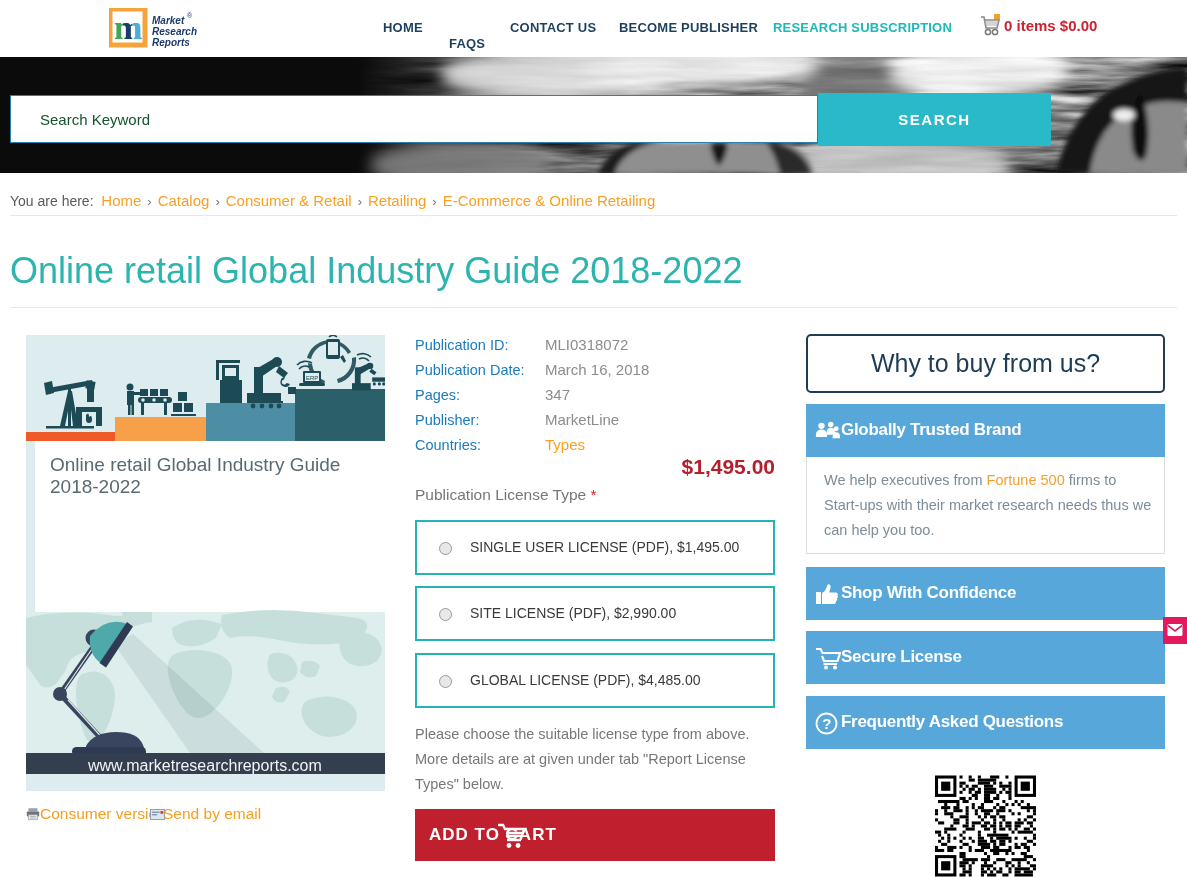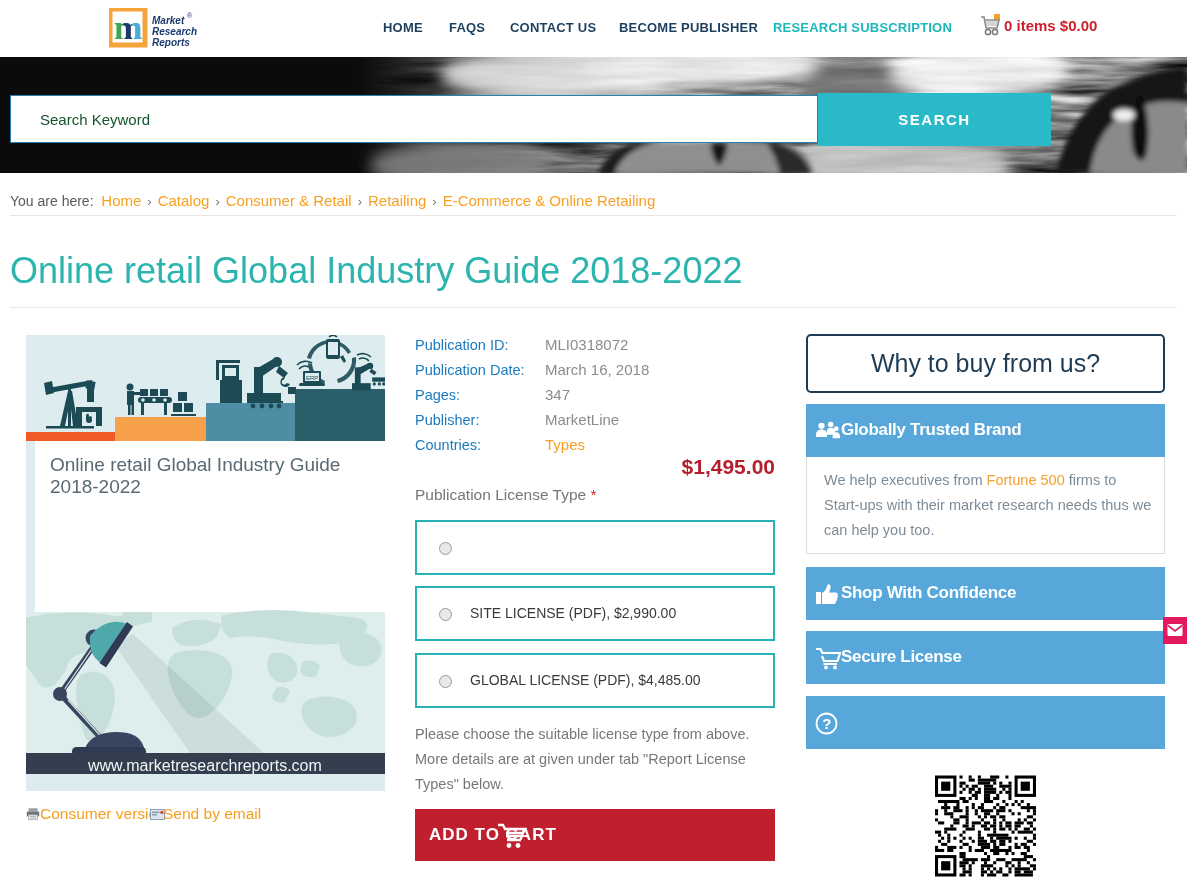--- a/index.html
+++ b/index.html
@@ -67,21 +67,21 @@
         <rect x="23" y="0" width="14" height="42"></rect>
       </clipPath>
     <g font-family="Liberation Sans" font-size="10" font-weight="bold" font-style="italic" fill="#1d3a6e">
       <text x="43" y="16">Market</text>
       <text x="43" y="27">Research</text>
       <text x="43" y="38">Reports</text>
     </g>
     <text x="78" y="10" font-size="7" fill="#1d3a6e">®</text>
   </svg>
   <div class="nav" style="left:383px;">HOME</div>
-  <div class="nav" style="left:449px;">FAQS</div>
+  <div class="nav" style="left:449px;margin-top:16px;">FAQS</div>
   <div class="nav" style="left:510px;">CONTACT US</div>
   <div class="nav" style="left:619px;">BECOME PUBLISHER</div>
   <div class="nav" style="left:773px; color:#1cb8ba;">RESEARCH SUBSCRIPTION</div>
   <svg class="abs" style="left:980px; top:13px;" width="22" height="24" viewBox="0 0 22 24">
     <rect x="14" y="1" width="6" height="6" fill="#f0a22b"></rect>
     <path d="M1 4 L4 4 L6 15 L17 15 L19 7 L5 7" fill="none" stroke="#8a8a8a" stroke-width="1.6"></path>
     <path d="M4.5 8 L18 8 M5 10 L17.5 10 M5.5 12 L17.3 12" stroke="#aaa" stroke-width="1"></path>
     <circle cx="8" cy="19" r="2.6" fill="none" stroke="#777" stroke-width="1.5"></circle>
     <circle cx="15" cy="19" r="2.6" fill="none" stroke="#777" stroke-width="1.5"></circle>
   </svg>
@@ -311,20 +311,21 @@
 <div class="pval" style="top:386px;">347</div>
 <div class="plabel" style="top:412px;">Publisher:</div>
 <div class="pval" style="top:411px;">MarketLine</div>
 <div class="plabel" style="top:437px;">Countries:</div>
 <div class="pval" style="top:436px; color:#f7a023;">Types</div>
 <div id="price">$1,495.00</div>
 <div id="lictype">Publication License Type <span style="color:#e02020;">*</span></div>
 
 <div class="licbox" style="top:520px;">
   <div class="radio"></div>
+    <div class="lab">SINGLE USER LICENSE (PDF), $1,495.00</div>
 </div>
 <div class="licbox" style="top:586px;">
   <div class="radio"></div>
     <div class="lab">SITE LICENSE (PDF), $2,990.00</div>
 </div>
 <div class="licbox" style="top:653px;">
   <div class="radio"></div>
     <div class="lab">GLOBAL LICENSE (PDF), $4,485.00</div>
 </div>
 
@@ -368,20 +369,21 @@
     <circle cx="11" cy="20.5" r="2" fill="#fff"></circle>
     <circle cx="20" cy="20.5" r="2" fill="#fff"></circle>
   </svg>
   <div class="bt">Secure License</div>
 </div>
 <div class="banner" style="top:696px;">
   <svg class="ic" width="23" height="23" viewBox="0 0 23 23">
     <circle cx="11.5" cy="11.5" r="10" fill="none" stroke="#fff" stroke-width="1.8"></circle>
     <text x="7.2" y="17" font-size="15" font-weight="bold" fill="#fff" font-family="Liberation Sans">?</text>
   </svg>
+  <div class="bt">Frequently Asked Questions</div>
 </div>
 <svg id="qr" viewBox="0 0 99 99">
     <rect x="0" y="0" width="21" height="21" fill="#000"></rect>
     <rect x="3" y="3" width="15" height="15" fill="#fff"></rect>
     <rect x="6" y="6" width="9" height="9" fill="#000"></rect>
     <rect x="78" y="0" width="21" height="21" fill="#000"></rect>
     <rect x="81" y="3" width="15" height="15" fill="#fff"></rect>
     <rect x="84" y="6" width="9" height="9" fill="#000"></rect>
     <rect x="0" y="78" width="21" height="21" fill="#000"></rect>
     <rect x="3" y="81" width="15" height="15" fill="#fff"></rect>

